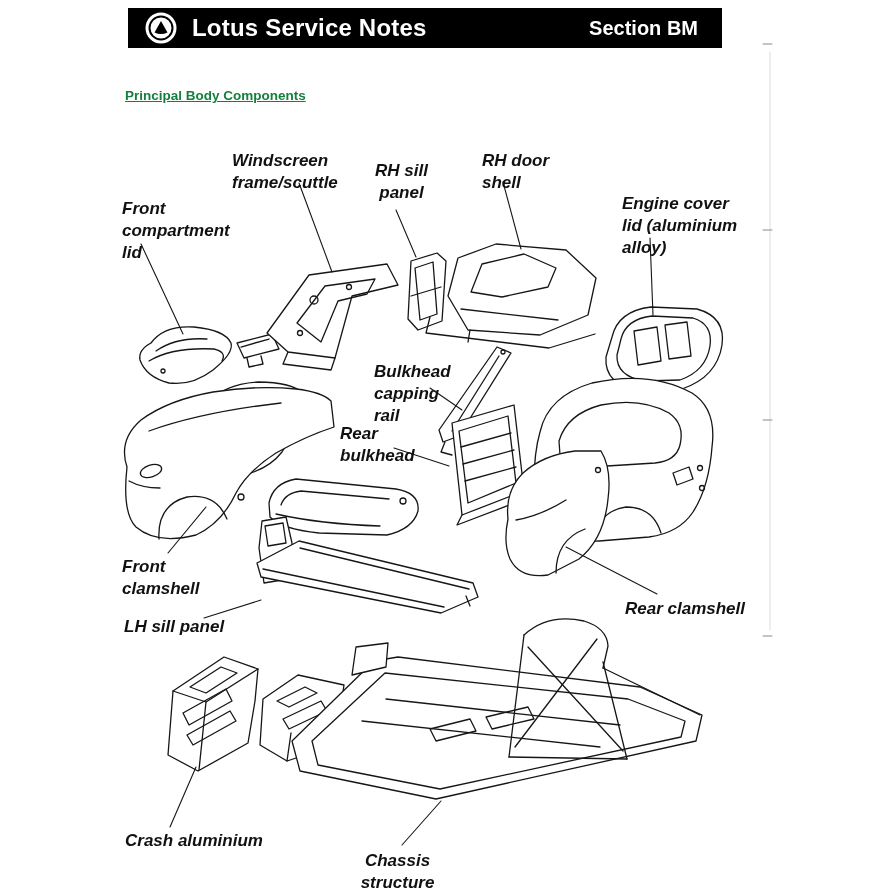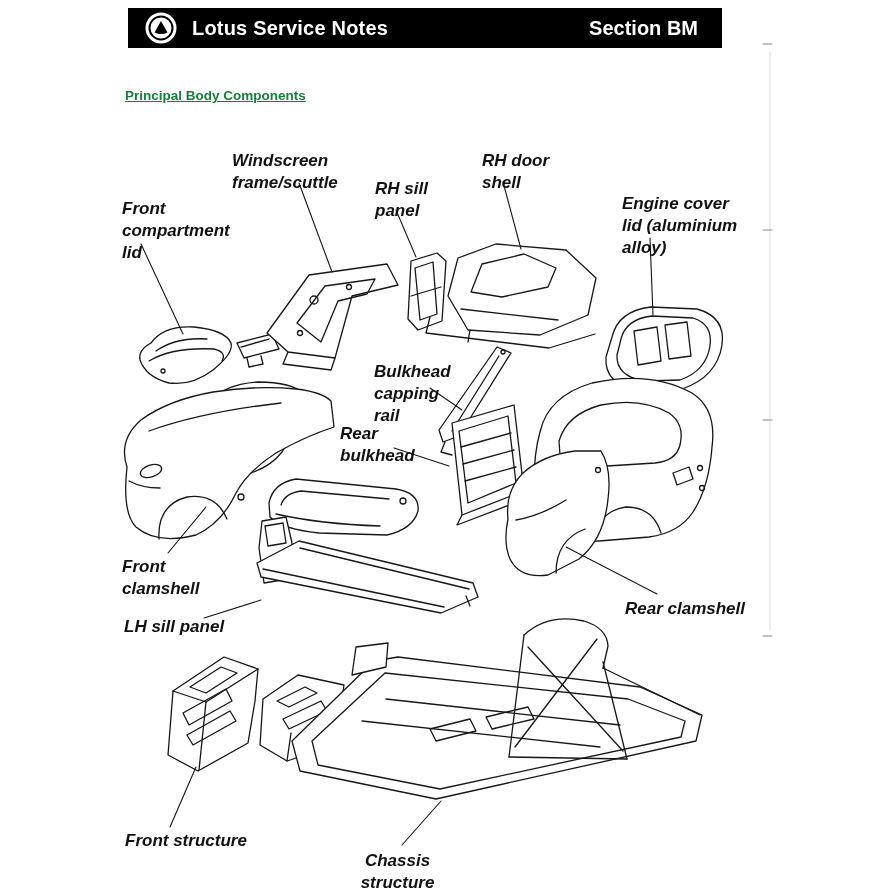--- a/index.html
+++ b/index.html
@@ -5,21 +5,21 @@
   html,body{margin:0;padding:0;background:#ffffff;}
   .page{
     position:relative;width:890px;height:890px;background:#ffffff;
     font-family:"Liberation Sans",sans-serif;overflow:hidden;color:#111;
   }
   .header-bar{
     position:absolute;left:128px;top:8px;width:594px;height:40px;
     background:#000;color:#fff;display:flex;align-items:center;
   }
   .logo{width:34px;height:34px;margin-left:16px;flex:0 0 auto;}
-  .header-title{font-weight:bold;font-size:20px;margin-left:14px;letter-spacing:.2px;}
+  .header-title{font-weight:bold;font-size:24px;margin-left:14px;letter-spacing:.2px;}
   .header-section{position:absolute;right:24px;top:9px;font-weight:bold;font-size:20px;}
   .heading{
     position:absolute;left:125px;top:88px;font-size:13.5px;font-weight:bold;
     text-decoration:underline;color:#15803d;
   }
   .part-label{
     position:absolute;font-style:italic;font-weight:bold;font-size:17px;
     line-height:1.3;color:#111;white-space:pre-line;
   }
   .lbl-center{text-align:center;}
@@ -216,33 +216,33 @@
       <line x1="170" y1="827" x2="196" y2="767"></line>
       <line x1="402" y1="845" x2="441" y2="801"></line>
     </g>
   </svg>
 
   <div class="part-label" style="left:122px;top:198px;">Front
 compartment
 lid</div>
   <div class="part-label" style="left:232px;top:150px;">Windscreen
 frame/scuttle</div>
-  <div class="part-label" style="left:375px;top:178px;">RH sill
+  <div class="part-label" style="left:375px;top:160px;text-align:center;">RH sill
 panel</div>
   <div class="part-label" style="left:482px;top:150px;">RH door
 shell</div>
   <div class="part-label" style="left:622px;top:193px;">Engine cover
 lid (aluminium
 alloy)</div>
   <div class="part-label" style="left:374px;top:361px;">Bulkhead
 capping
 rail</div>
   <div class="part-label" style="left:340px;top:423px;">Rear
 bulkhead</div>
   <div class="part-label" style="left:122px;top:556px;">Front
 clamshell</div>
   <div class="part-label" style="left:124px;top:616px;">LH sill panel</div>
   <div class="part-label" style="left:625px;top:598px;">Rear clamshell</div>
-  <div class="part-label" style="left:125px;top:830px;">Front structure</div>
+  <div class="part-label" style="left:125px;top:830px;">Crash aluminium</div>
   <div class="part-label lbl-center" style="left:330px;top:850px;width:135px;">Chassis structure
 (aluminium alloy)</div>
 
 </div>
 
 </body></html>

